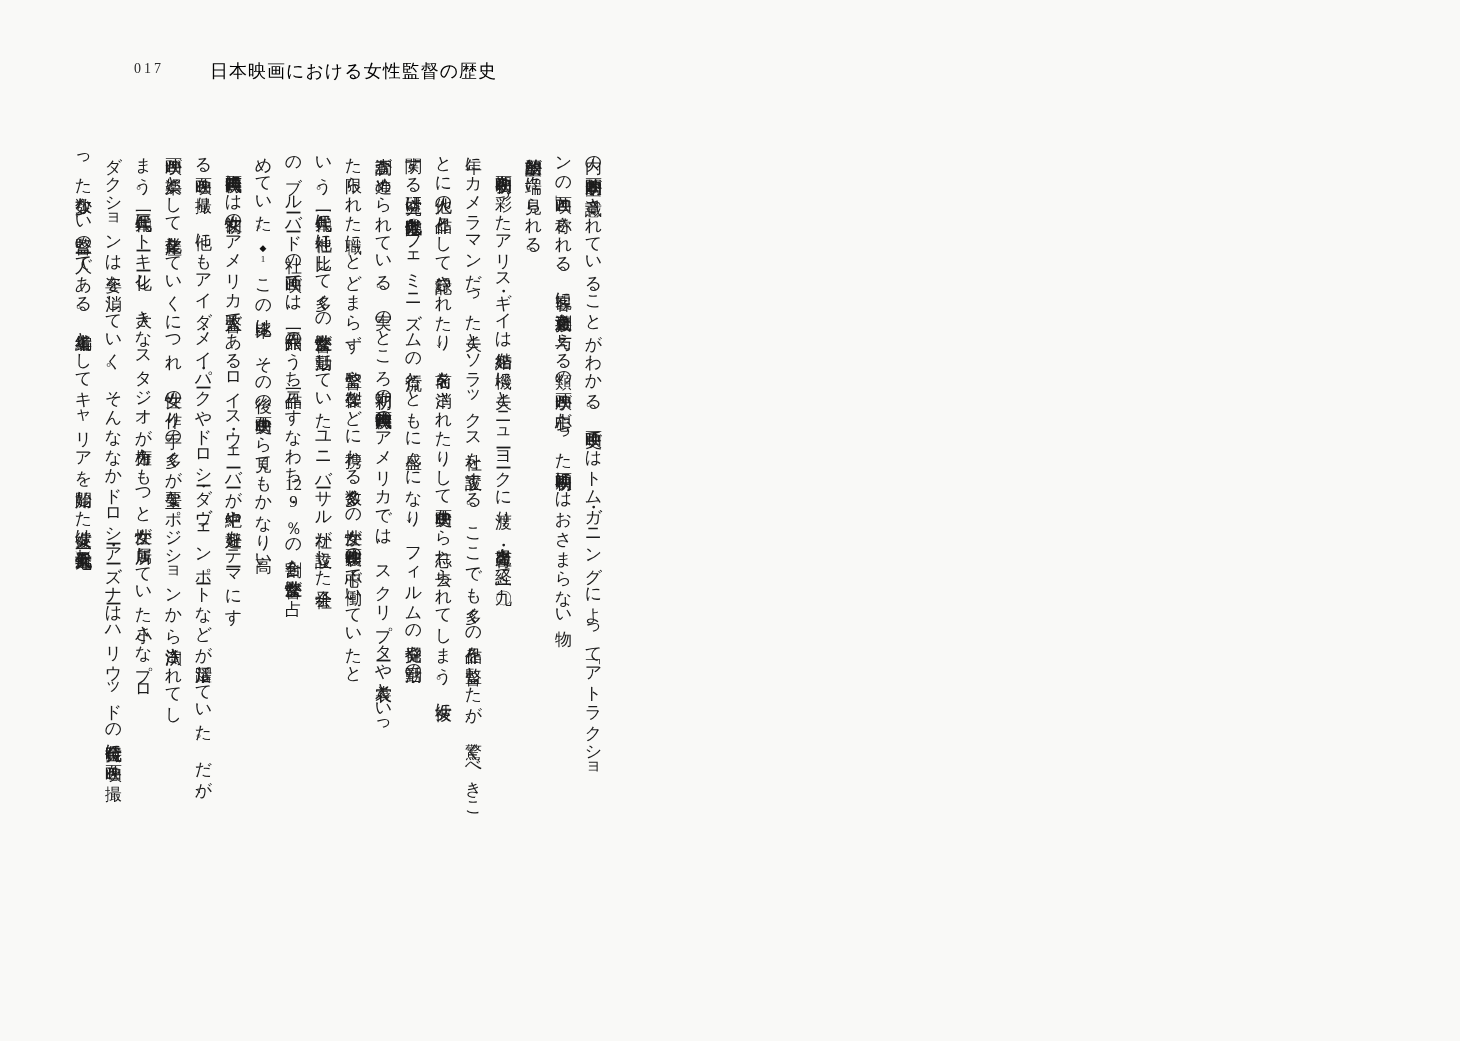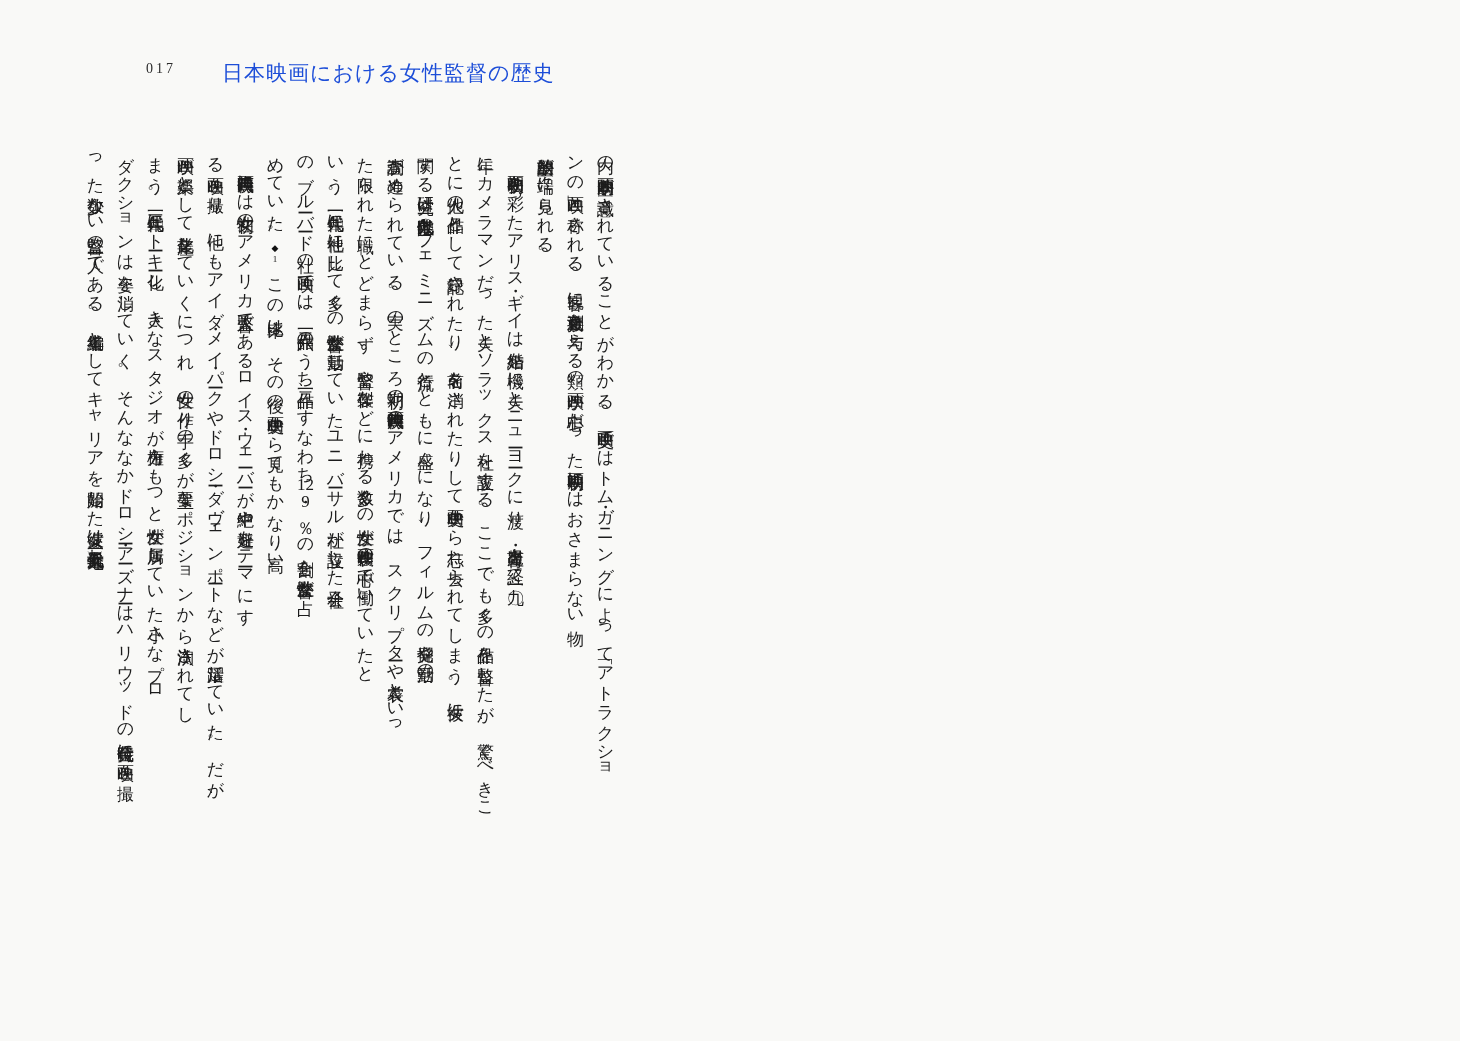--- a/index.html
+++ b/index.html
@@ -3,28 +3,28 @@
 <meta charset="utf-8">
 <style>
   html,body{margin:0;padding:0;}
   body{
     width:1460px;height:1041px;position:relative;overflow:hidden;
     background:#f9f9f7;color:#1c1c1c;
     font-family:"Liberation Serif","DejaVu Serif",serif;
   }
   .page{position:absolute;top:0;height:1041px;}
   #page-right{left:730px;width:730px;}
-  #page-left{left:12px;width:730px;padding-left:41px;}
+  #page-left{left:0;width:730px;padding-left:41px;}
 
   .pagenum{
     position:absolute;top:61px;font-size:14px;letter-spacing:3px;
     color:#2b2b2b;font-variant-numeric:oldstyle-nums;
   }
   .runhead{
-    position:absolute;top:59px;font-size:21px;letter-spacing:1px;color:#1d4ed8;
+    position:absolute;top:59px;font-size:18px;letter-spacing:1px;color:#000000;
     white-space:nowrap;
   }
 
   .col{
     position:absolute;top:145px;
     writing-mode:vertical-rl;text-orientation:mixed;
     font-size:17px;line-height:18px;letter-spacing:0.2px;
     white-space:nowrap;color:#1c1c1c;
   }
   .tcy{text-combine-upright:all;}

